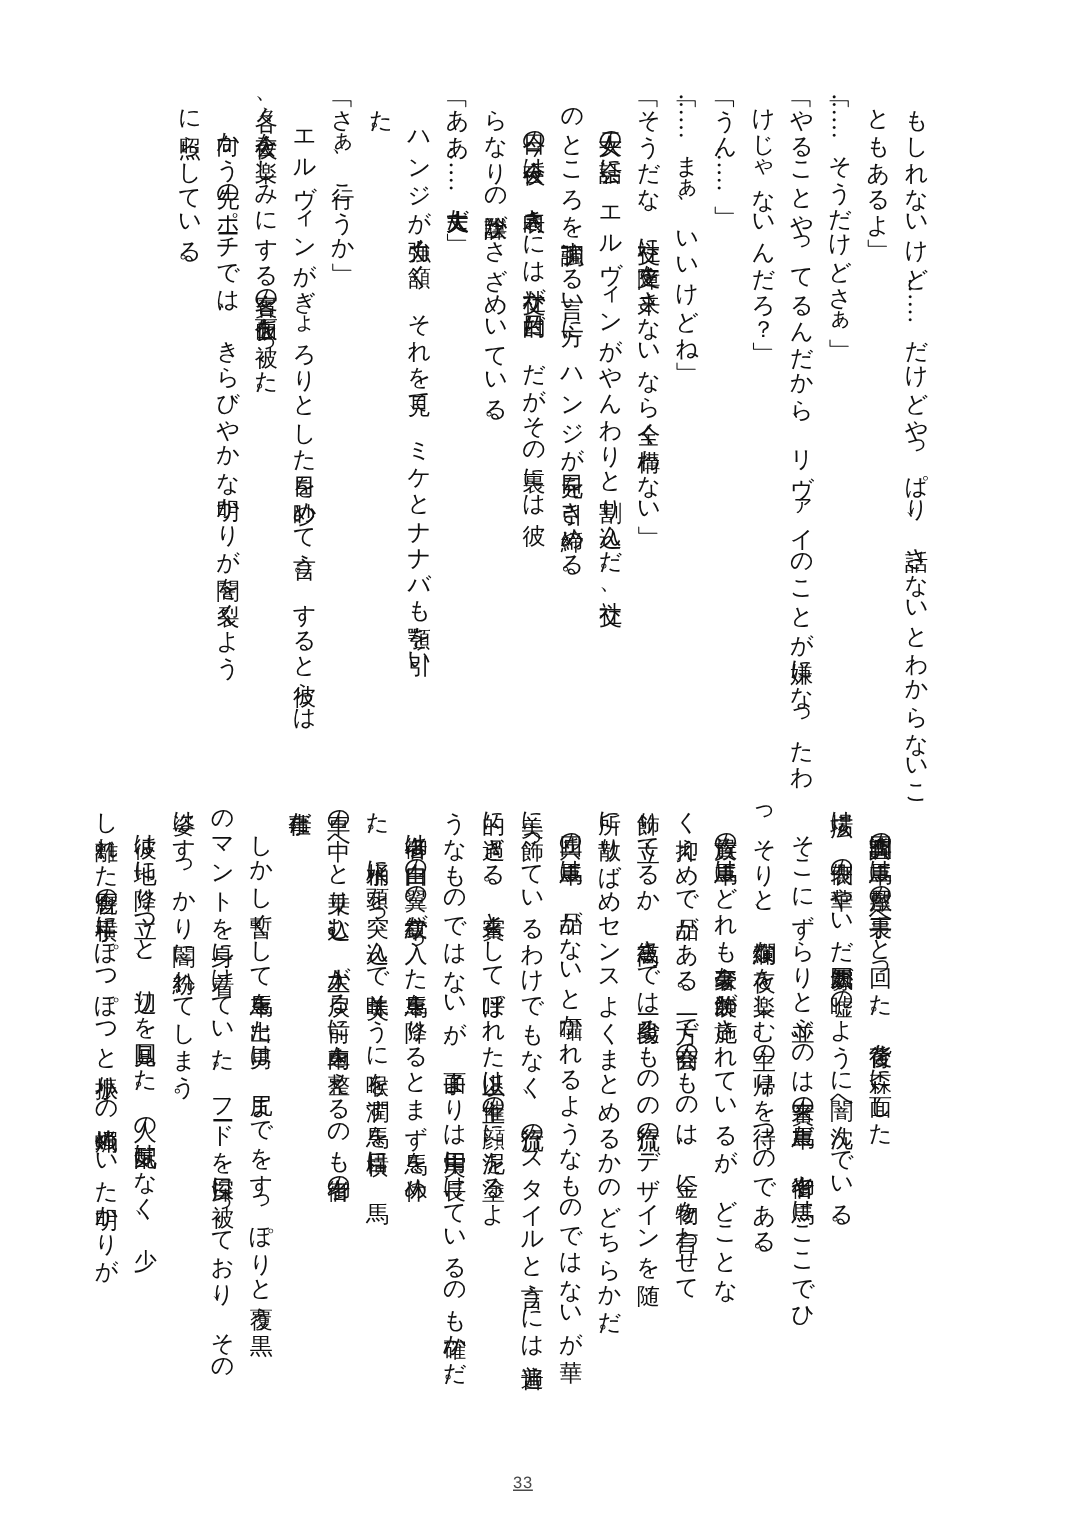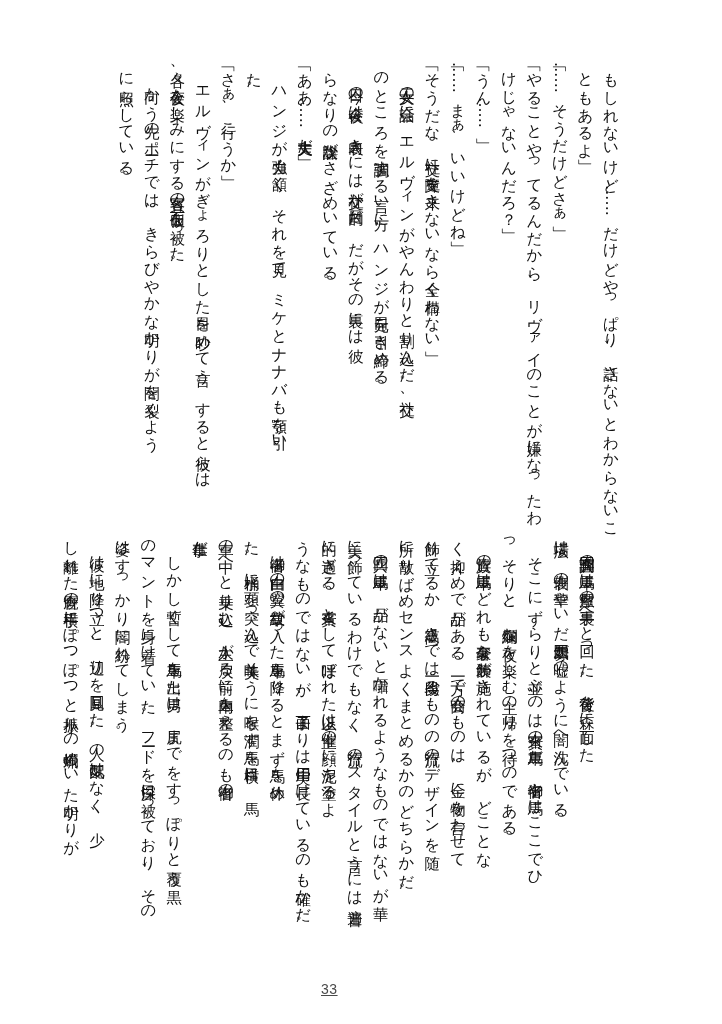--- a/index.html
+++ b/index.html
@@ -42,24 +42,24 @@
     }
     .lower {
       top: 530px;
       right: 123px;
     }
     .lower .col {
       line-height: 25.8px;
     }
     .page-number {
       position: absolute;
-      left: 321px;
+      left: 342px;
       top: 983px;
       font-family: "Liberation Sans", sans-serif;
-      font-size: 14px;
+      font-size: 11px;
       line-height: 12px;
       color: #4a4a4a;
       letter-spacing: 0.5px;
       text-decoration: underline;
     }
   </style>
 </head>
 <body>
 
 <div class="page">

